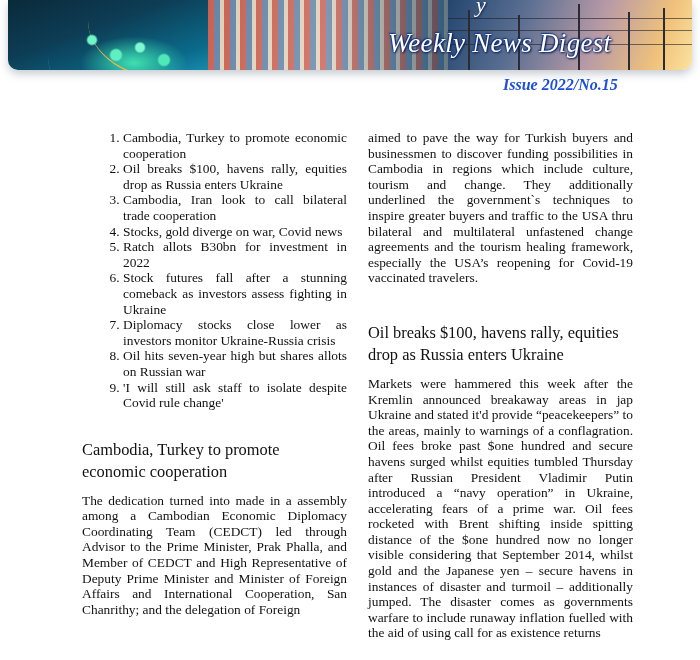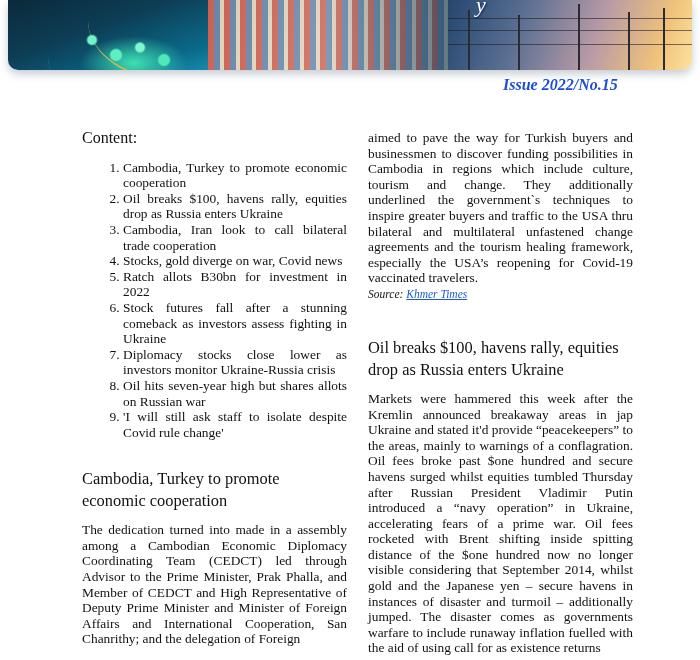--- a/index.html
+++ b/index.html
@@ -63,41 +63,38 @@
     <div class="wire" style="top:18px"></div>
     <div class="wire" style="top:30px"></div>
     <div class="wire" style="top:44px"></div>
     <div class="tower" style="left:20px;height:60px"></div>
     <div class="tower" style="left:70px;height:55px"></div>
     <div class="tower" style="left:130px;height:66px"></div>
     <div class="tower" style="left:180px;height:58px"></div>
     <div class="tower" style="left:215px;height:62px"></div>
   </div>
   <div class="banner-topglyph">y</div>
+  <div class="banner-title">Weekly News Digest</div>
 </div>
 
 <div class="issue">Issue 2022/No.15</div>
 
 <div class="col left">
-  <div class="content-title">Content:</div>
   <ol class="toc">
     <li>Cambodia, Turkey to promote economic cooperation</li>
     <li>Oil breaks $100, havens rally, equities drop as Russia enters Ukraine</li>
     <li>Cambodia, Iran look to call bilateral trade cooperation</li>
     <li>Stocks, gold diverge on war, Covid news</li>
     <li>Ratch allots B30bn for investment in 2022</li>
     <li>Stock futures fall after a stunning comeback as investors assess fighting in Ukraine</li>
     <li>Diplomacy stocks close lower as investors monitor Ukraine-Russia crisis</li>
     <li>Oil hits seven-year high but shares allots on Russian war</li>
     <li>'I will still ask staff to isolate despite Covid rule change'</li>
   </ol>
   <h2 class="h2">Cambodia, Turkey to promote economic cooperation</h2>
   <p class="body">The dedication turned into made in a assembly among a Cambodian Economic Diplomacy Coordinating Team (CEDCT) led through Advisor to the Prime Minister, Prak Phalla, and Member of CEDCT and High Representative of Deputy Prime Minister and Minister of Foreign Affairs and International Cooperation, San Chanrithy; and the delegation of Foreign</p>
 </div>
 
 <div class="col right">
   <p class="body">aimed to pave the way for Turkish buyers and businessmen to discover funding possibilities in Cambodia in regions which include culture, tourism and change. They additionally underlined the government`s techniques to inspire greater buyers and traffic to the USA thru bilateral and multilateral unfastened change agreements and the tourism healing framework, especially the USA’s reopening for Covid-19 vaccinated travelers.</p>
-  <div class="source">
-    <span>Source: </span><a href="#">Khmer Times</a>
-  </div>
   <h2 class="h2">Oil breaks $100, havens rally, equities drop as Russia enters Ukraine</h2>
   <p class="body">Markets were hammered this week after the Kremlin announced breakaway areas in jap Ukraine and stated it'd provide “peacekeepers” to the areas, mainly to warnings of a conflagration. Oil fees broke past $one hundred and secure havens surged whilst equities tumbled Thursday after Russian President Vladimir Putin introduced a “navy operation” in Ukraine, accelerating fears of a prime war. Oil fees rocketed with Brent shifting inside spitting distance of the $one hundred now no longer visible considering that September 2014, whilst gold and the Japanese yen – secure havens in instances of disaster and turmoil – additionally jumped. The disaster comes as governments warfare to include runaway inflation fuelled with the aid of using call for as existence returns</p>
 </div>
 
 </body></html>

